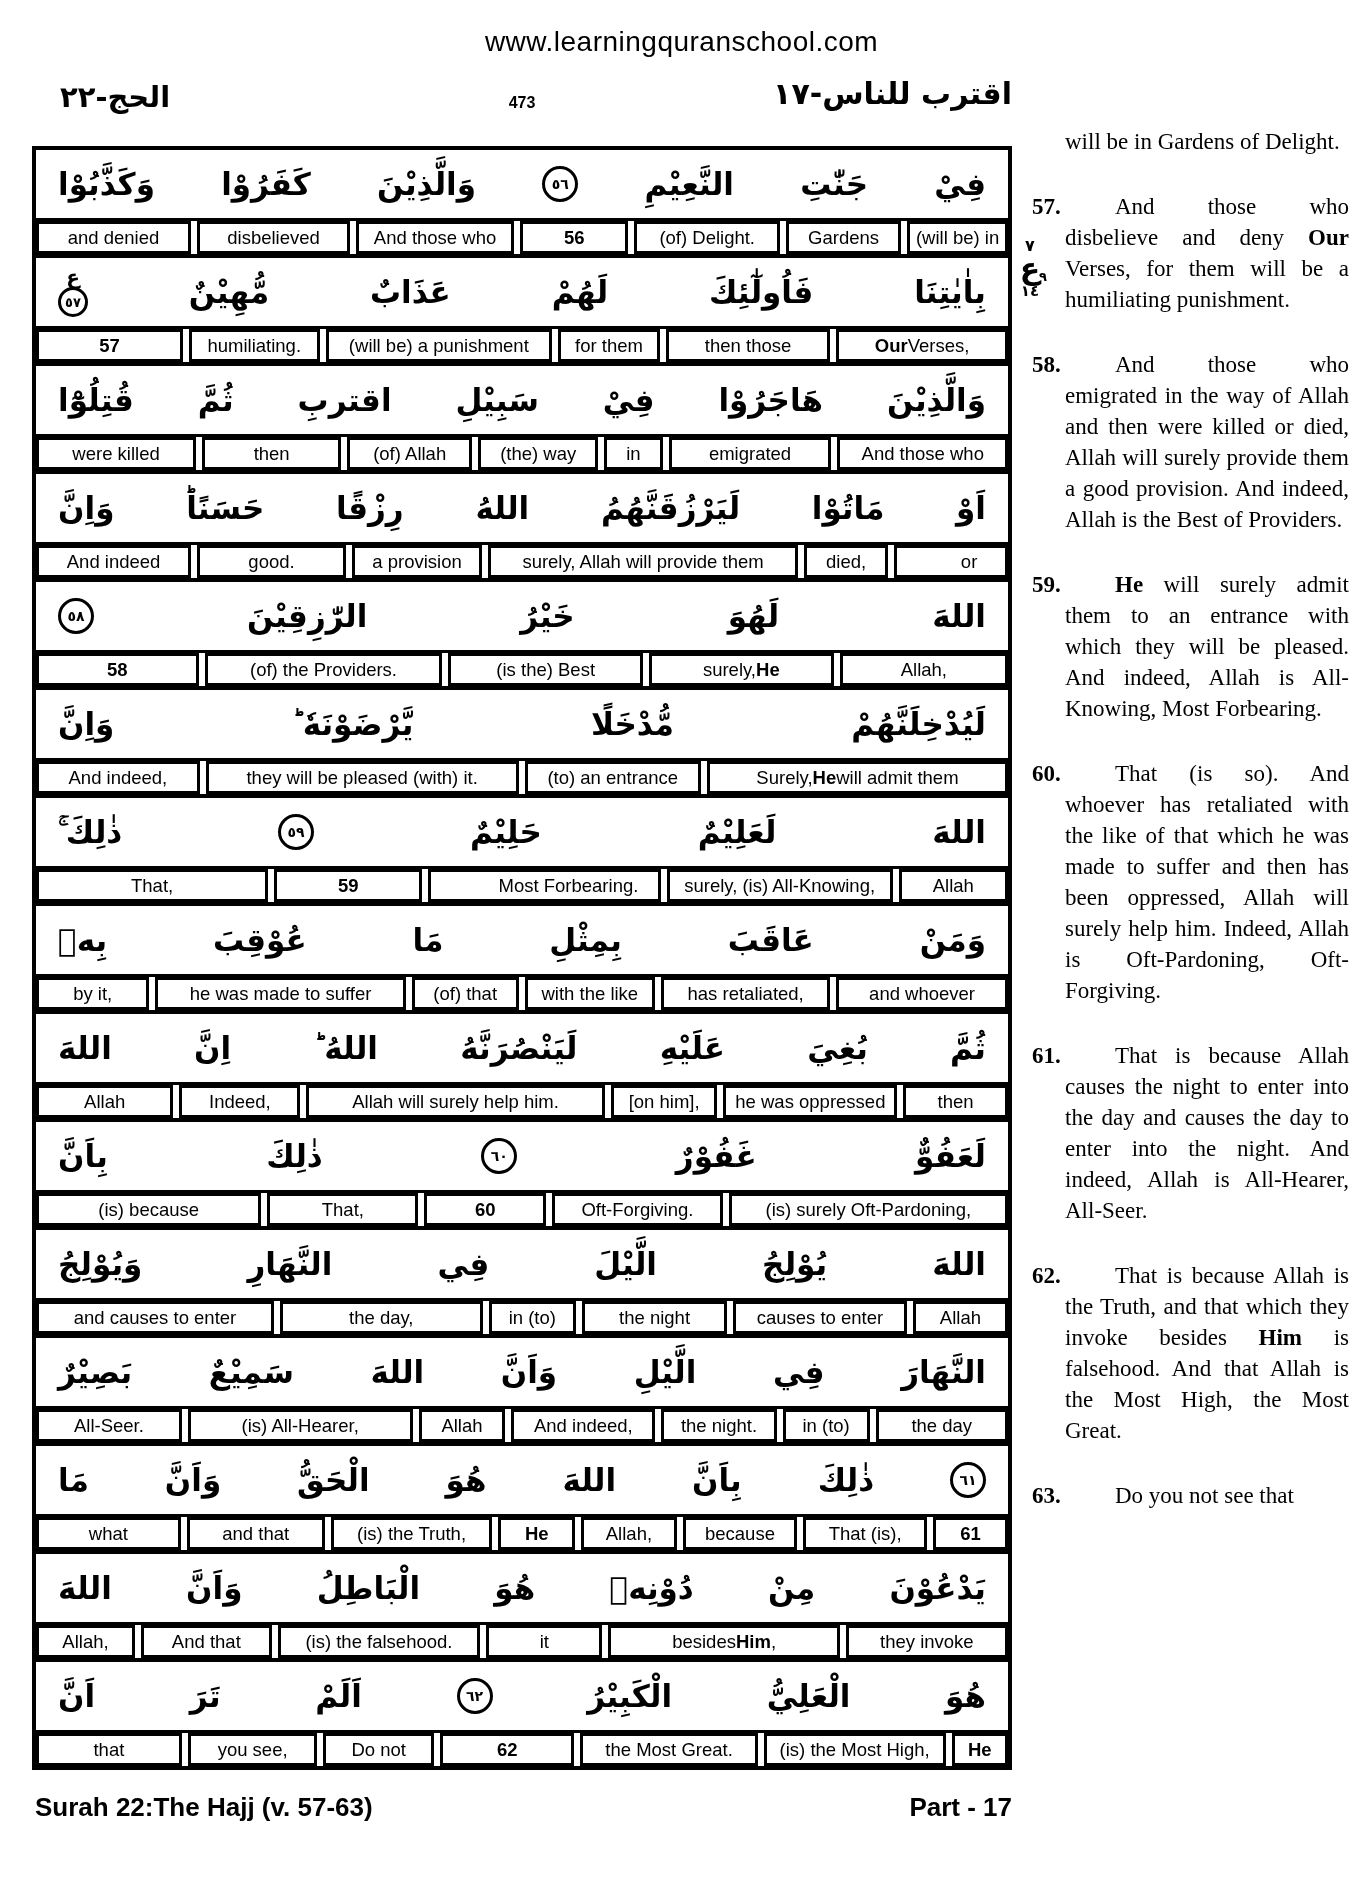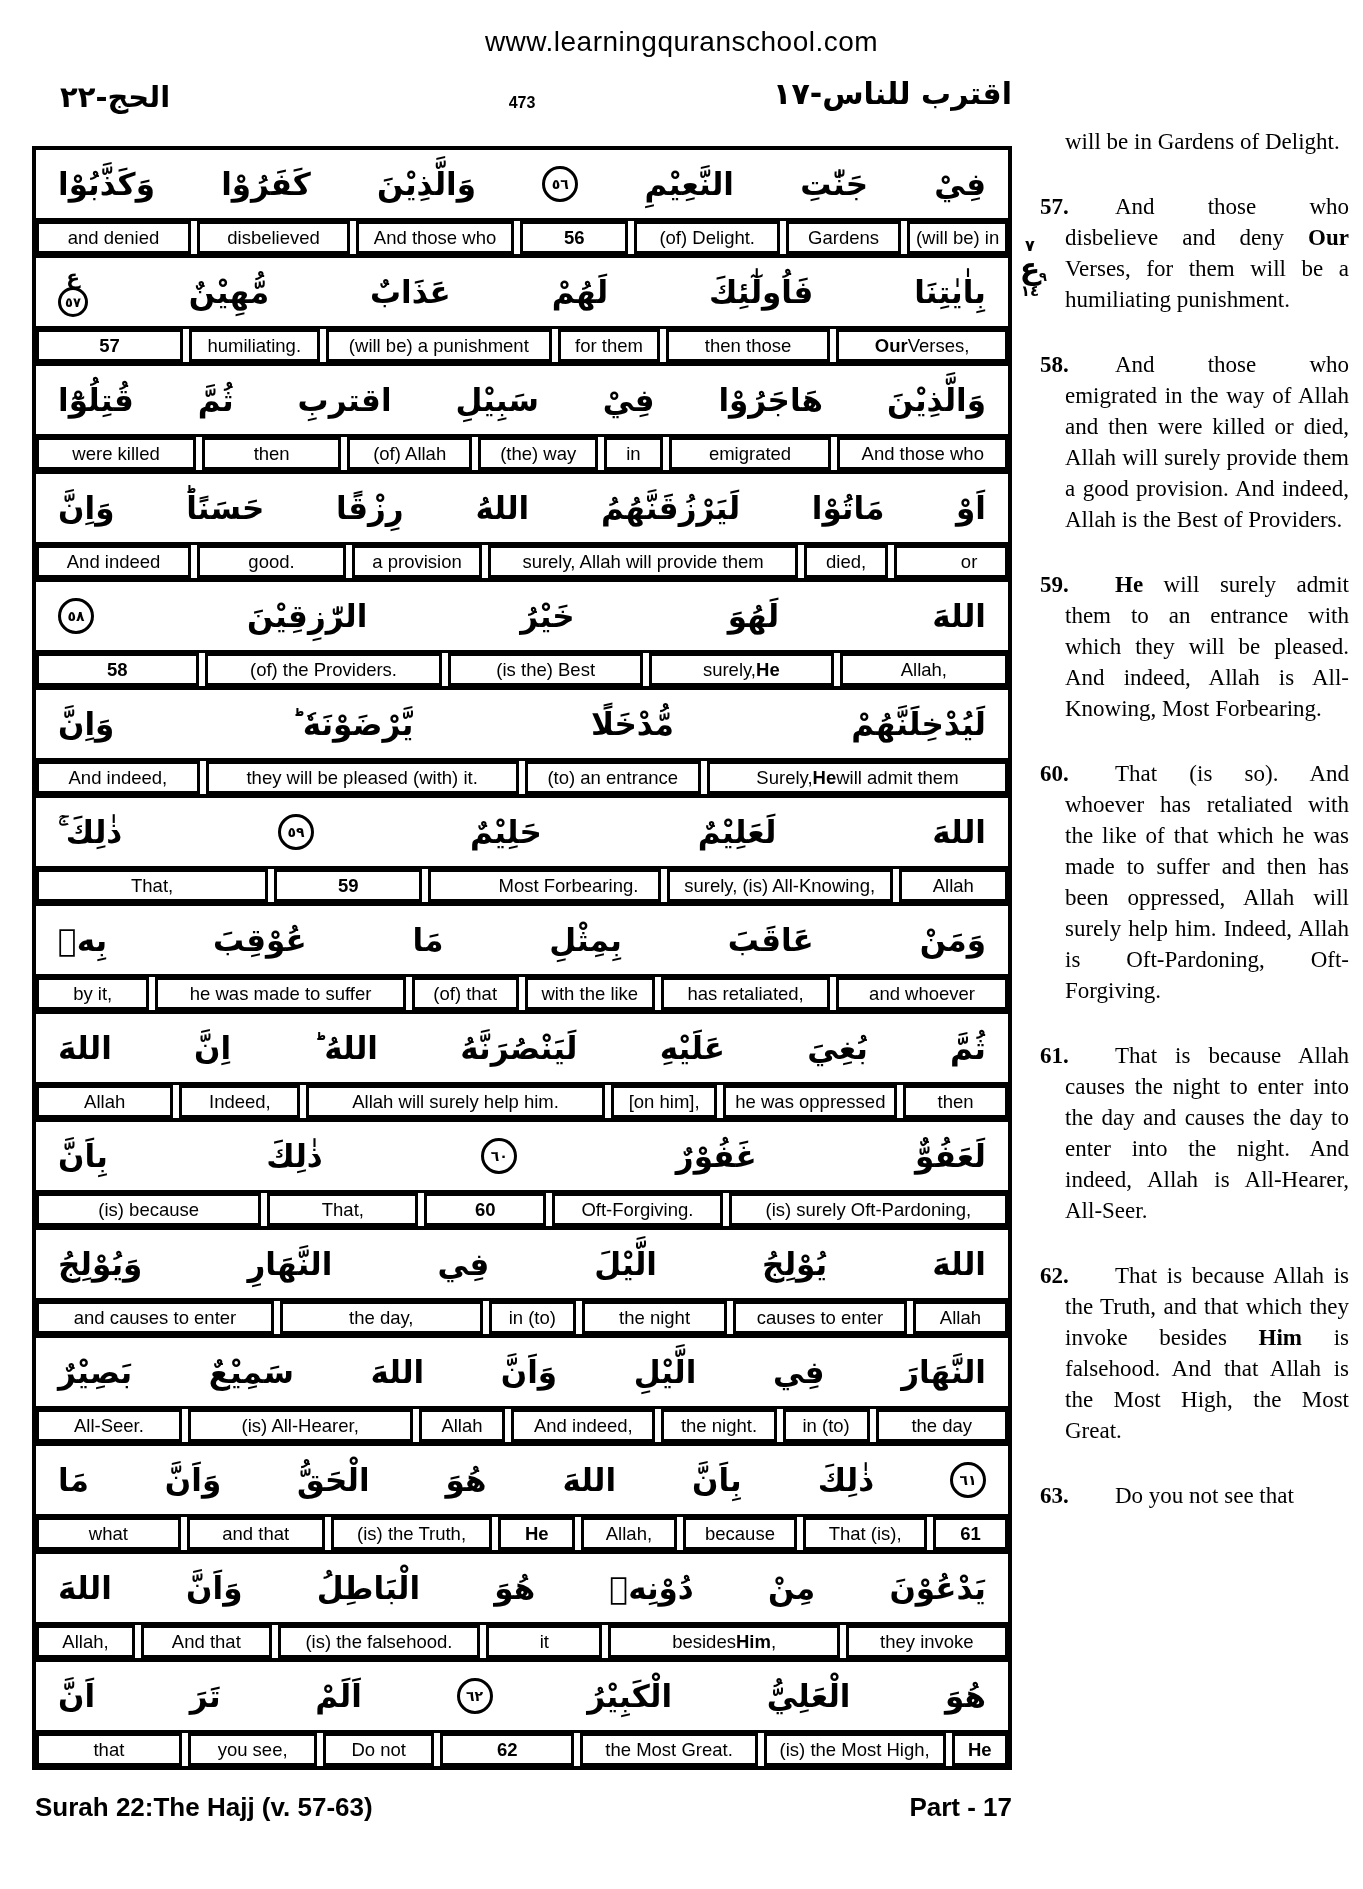--- a/index.html
+++ b/index.html
@@ -66,21 +66,21 @@
   .ruku-marker .rk-ain { display: block; font-size: 30px; position: relative; }
   .ruku-marker .rk-nine { position: absolute; font-size: 13px; right: 1px; bottom: 1px; }
   .ruku-marker .rk-bottom { display: block; font-size: 15px; }
   .translation-column {
     position: absolute; left: 1032px; top: 126px; width: 317px;
     font-family: "Liberation Serif", serif; font-size: 23px;
     line-height: 31px; text-align: justify;
   }
   .verse-para { position: relative; padding-left: 33px; text-indent: 50px; margin-bottom: 34px; }
   .verse-para.intro { text-indent: 0; }
-  .verse-para .vnum { position: absolute; left: 8px; top: 0; font-weight: bold; text-indent: 0; }
+  .verse-para .vnum { position: absolute; left: 0; top: 0; font-weight: bold; text-indent: 0; }
   .page-footer {
     position: absolute; left: 35px; top: 1792px; width: 977px;
     display: flex; justify-content: space-between;
     font-weight: bold; font-size: 26px;
   }
 </style>
 </head>
 <body>
 
 <div class="site-url">www.learningquranschool.com</div>

